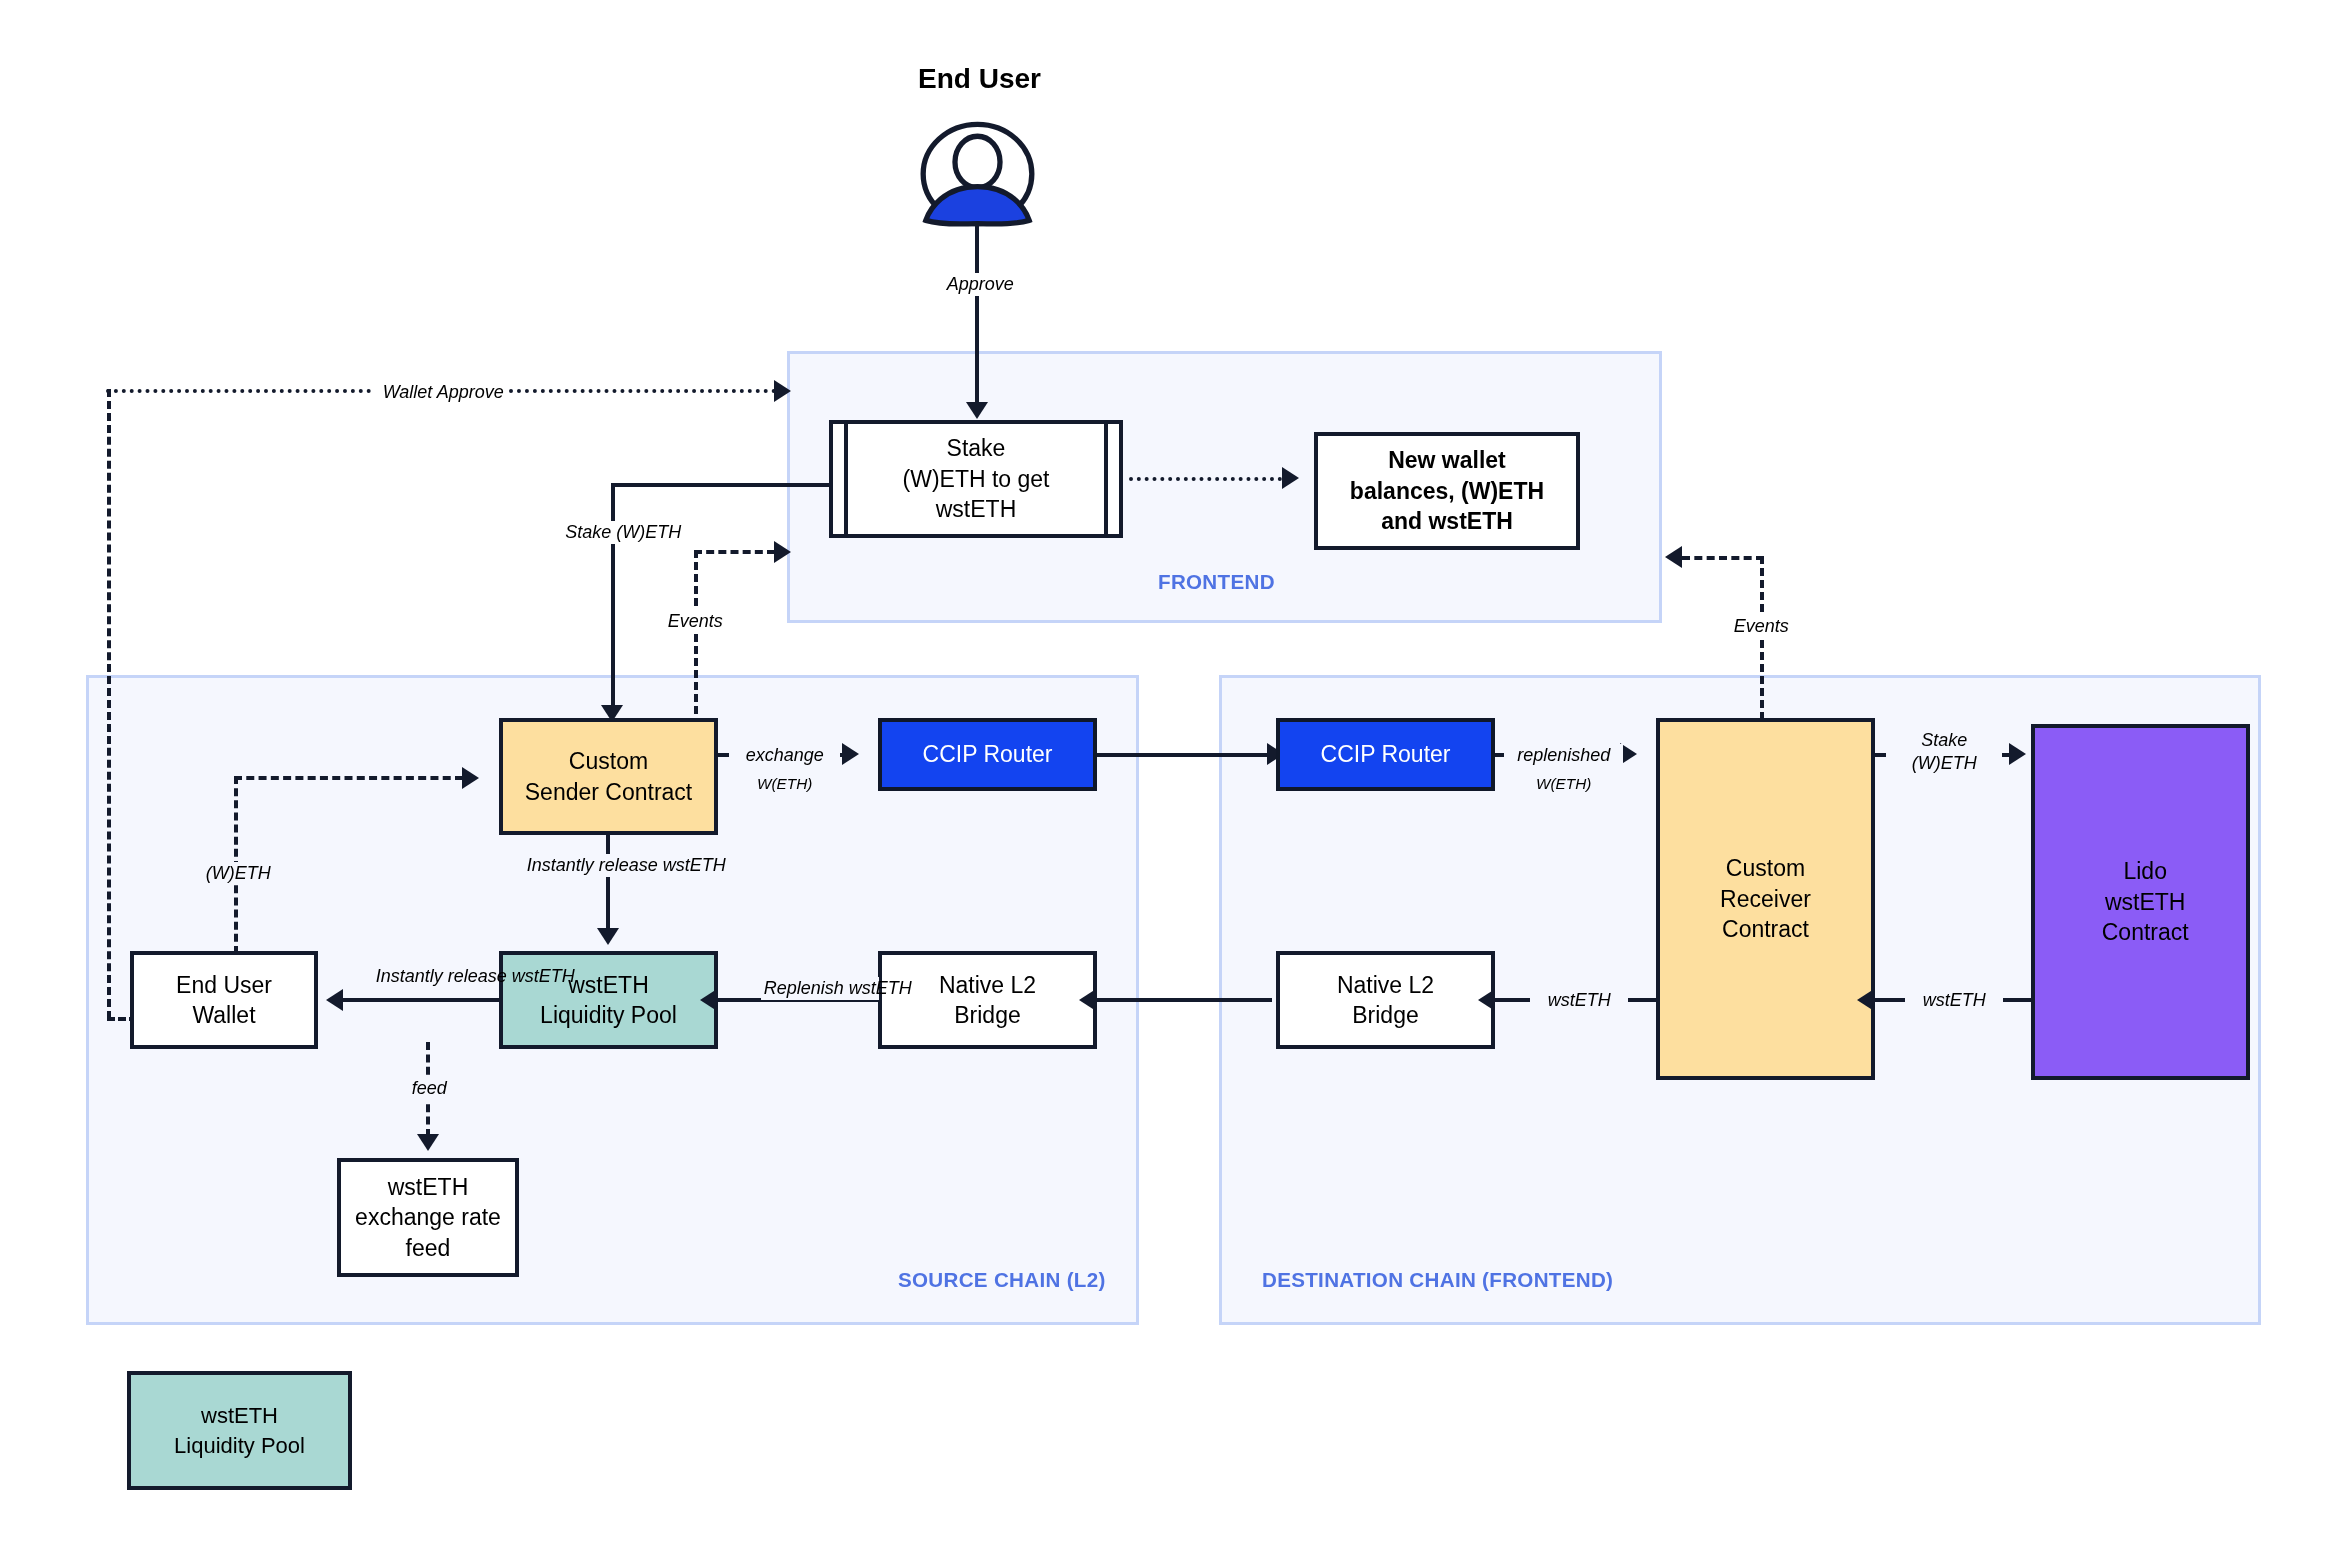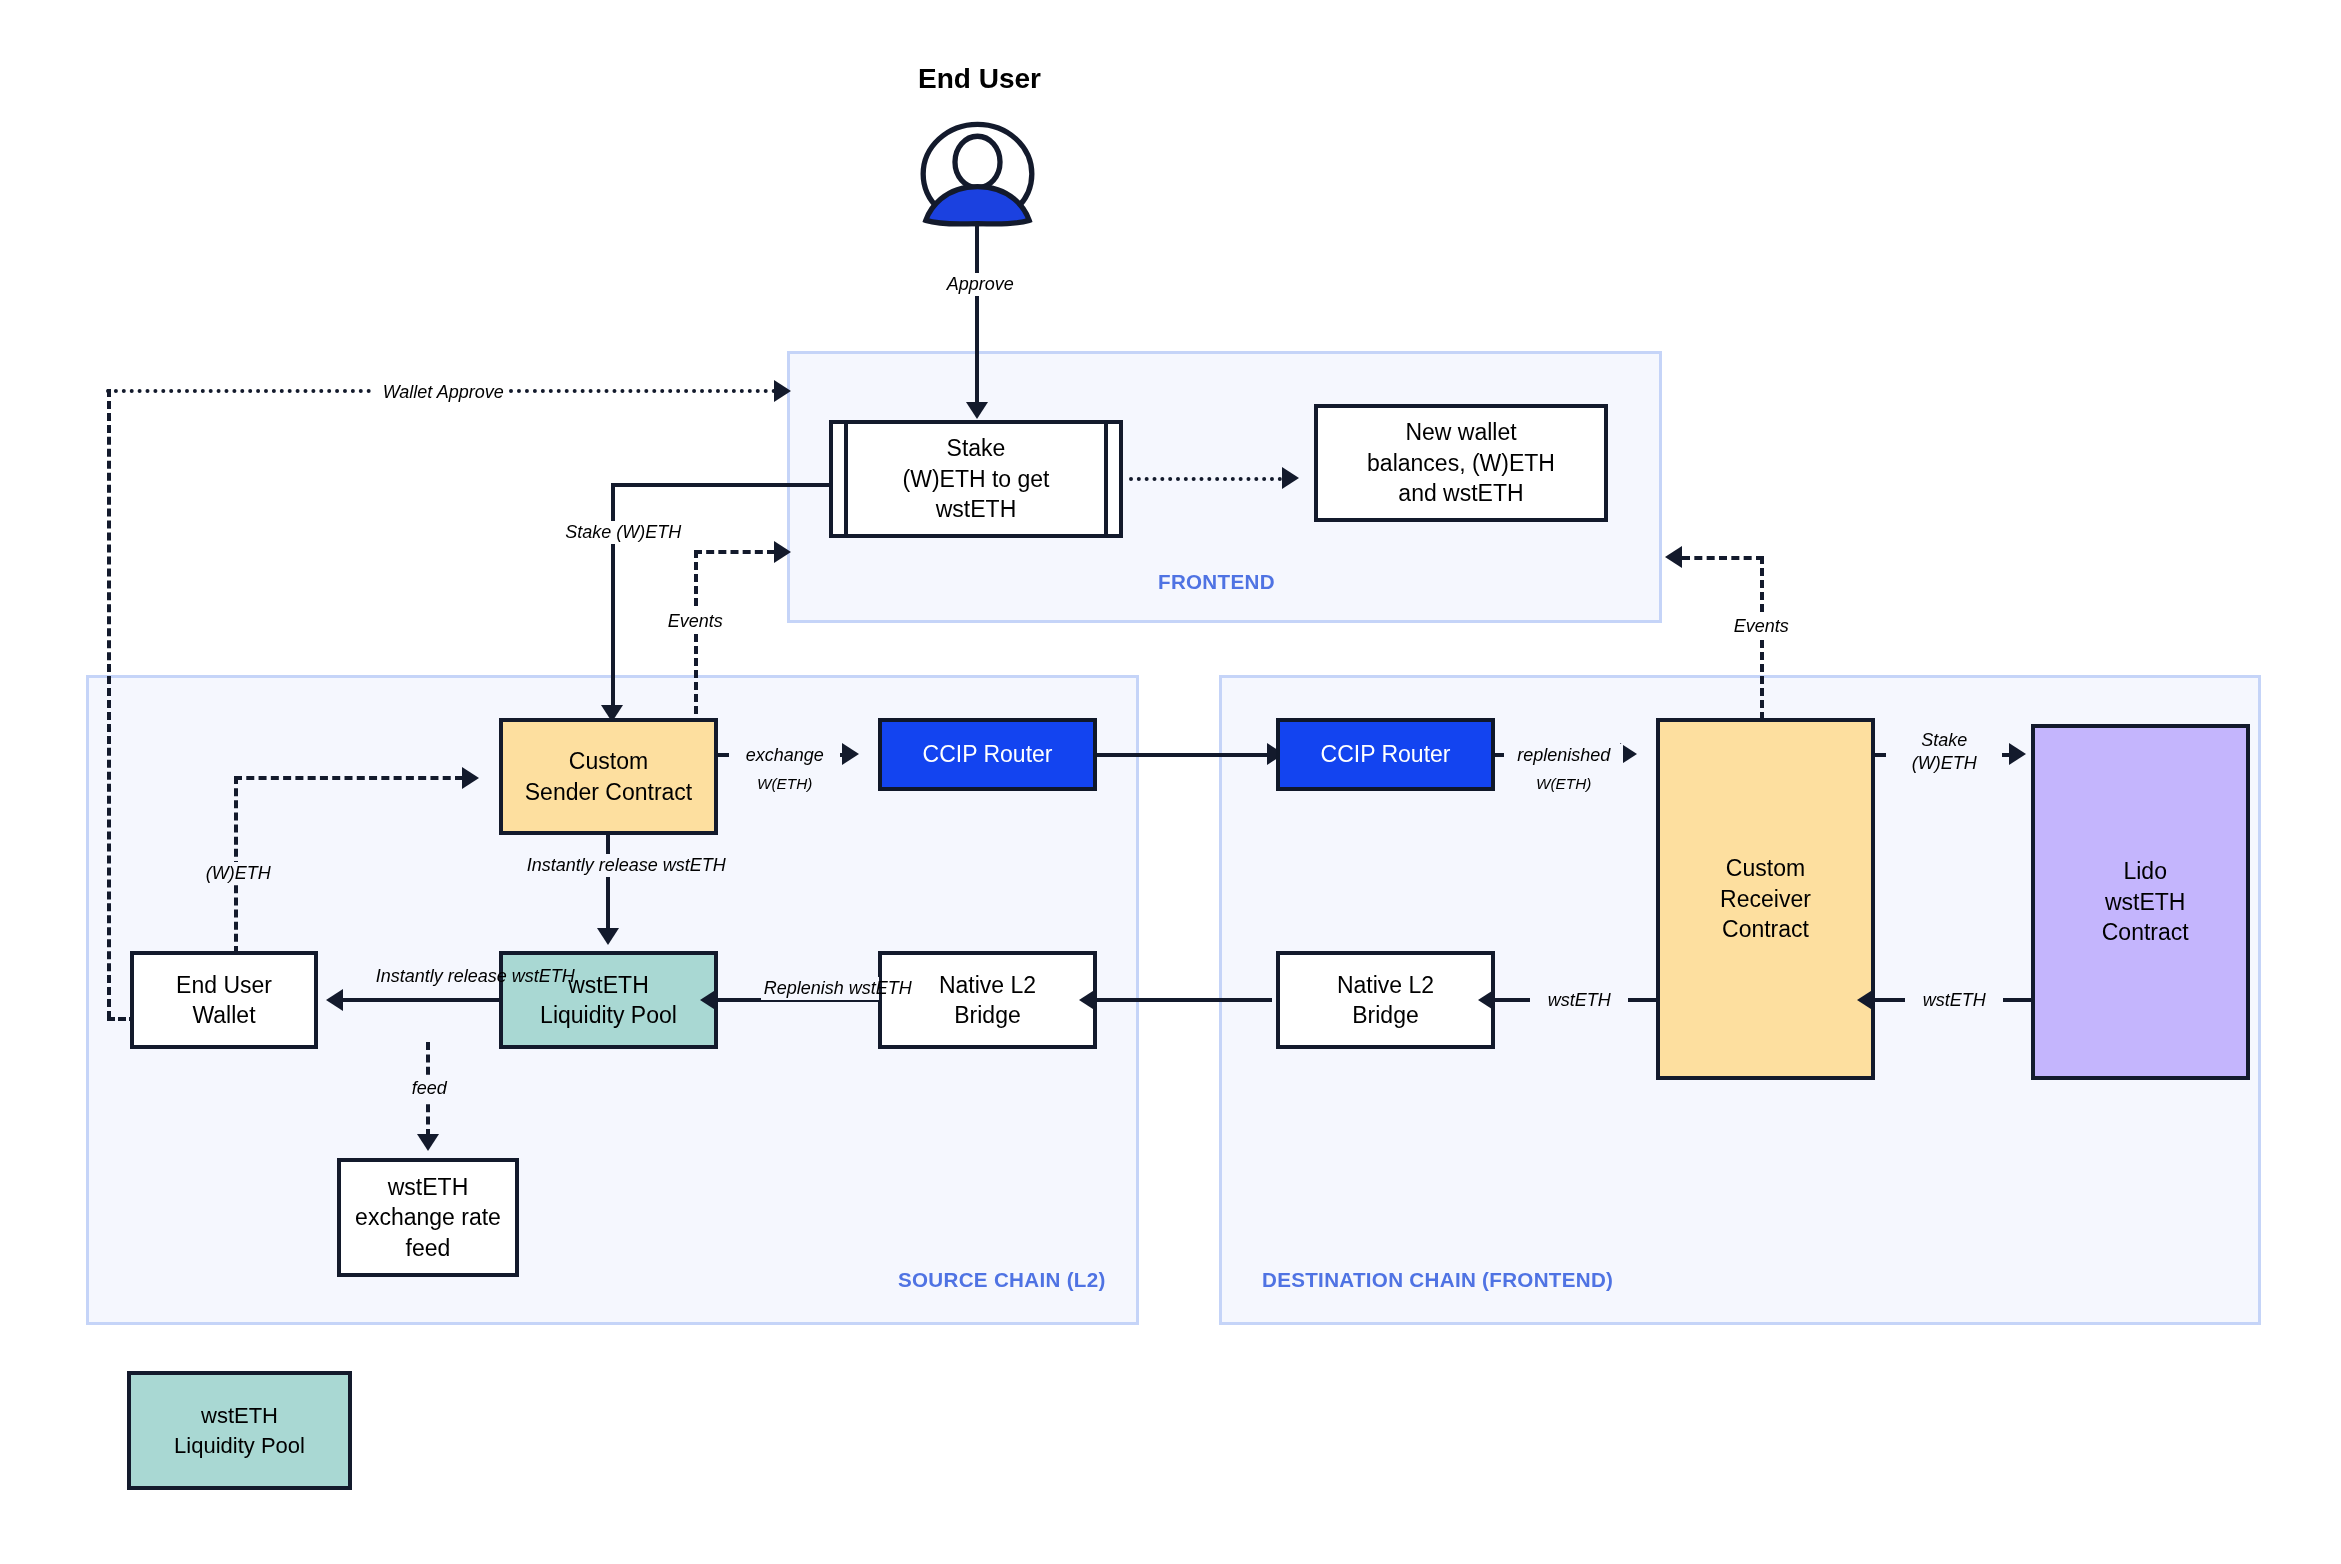--- a/index.html
+++ b/index.html
@@ -11,21 +11,21 @@
   .zone-label{position:absolute;color:#4f73e3;font-weight:bold;font-size:20.6px;letter-spacing:0.3px;
               white-space:nowrap;}
 
   
   .node{position:absolute;box-sizing:border-box;border:4px solid #131a2c;background:#ffffff;
         display:flex;align-items:center;justify-content:center;text-align:center;
         font-size:23px;line-height:1.32;color:#000;padding:2.7px 6.6px;}
   .node.orange{background:#fdddA0;background:#fddf9f;}
   .node.teal{background:#a9d8d3;}
   .node.blue{background:#1344f0;color:#ffffff;border-color:#101829;}
-  .node.periwinkle{background:#c4b5fd;padding-left:16px;}
+  .node.periwinkle{background:#8b5cf6;padding-left:16px;}
   .node .inner-l, .node .inner-r{position:absolute;top:-4px;bottom:-4px;width:4px;background:#131a2c;}
   .node .inner-l{left:10.6px;}
   .node .inner-r{right:10.6px;}
 
   
   .ln{position:absolute;background:#131a2c;}
   .hl{height:4px;}
   .vl{width:4px;}
   .dh{position:absolute;height:0;border-top:4px dashed #131a2c;}
   .dv{position:absolute;width:0;border-left:4px dashed #131a2c;}
@@ -78,21 +78,21 @@
   <div class="elabel bg" style="left:928px;top:273px;width:99px;">Approve</div>
 
   <div class="node" style="left:829px;top:420px;width:294px;height:118px;">
     <span class="inner-l"></span>
     <span class="inner-r"></span>
     <span style="white-space:pre-line;">Stake
 (W)ETH to get
 wstETH</span>
   </div>
 
-  <div class="node" style="left:1314px;top:404px;width:294px;height:118px;">
+  <div class="node" style="left:1314px;top:432px;width:266px;height:118px;font-weight:bold;">
     <span style="white-space:pre-line;">New wallet
 balances, (W)ETH
 and wstETH</span>
   </div>
 
   <div class="dotH" style="left:1129px;top:477px;width:153px;"></div>
   <div class="ar ar-r" style="left:1282px;top:467px;"></div>
 
   <div class="dotH" style="left:106px;top:389px;width:265px;"></div>
   <div class="elabel bg" style="left:371px;top:381px;width:139px;">Wallet Approve</div>

